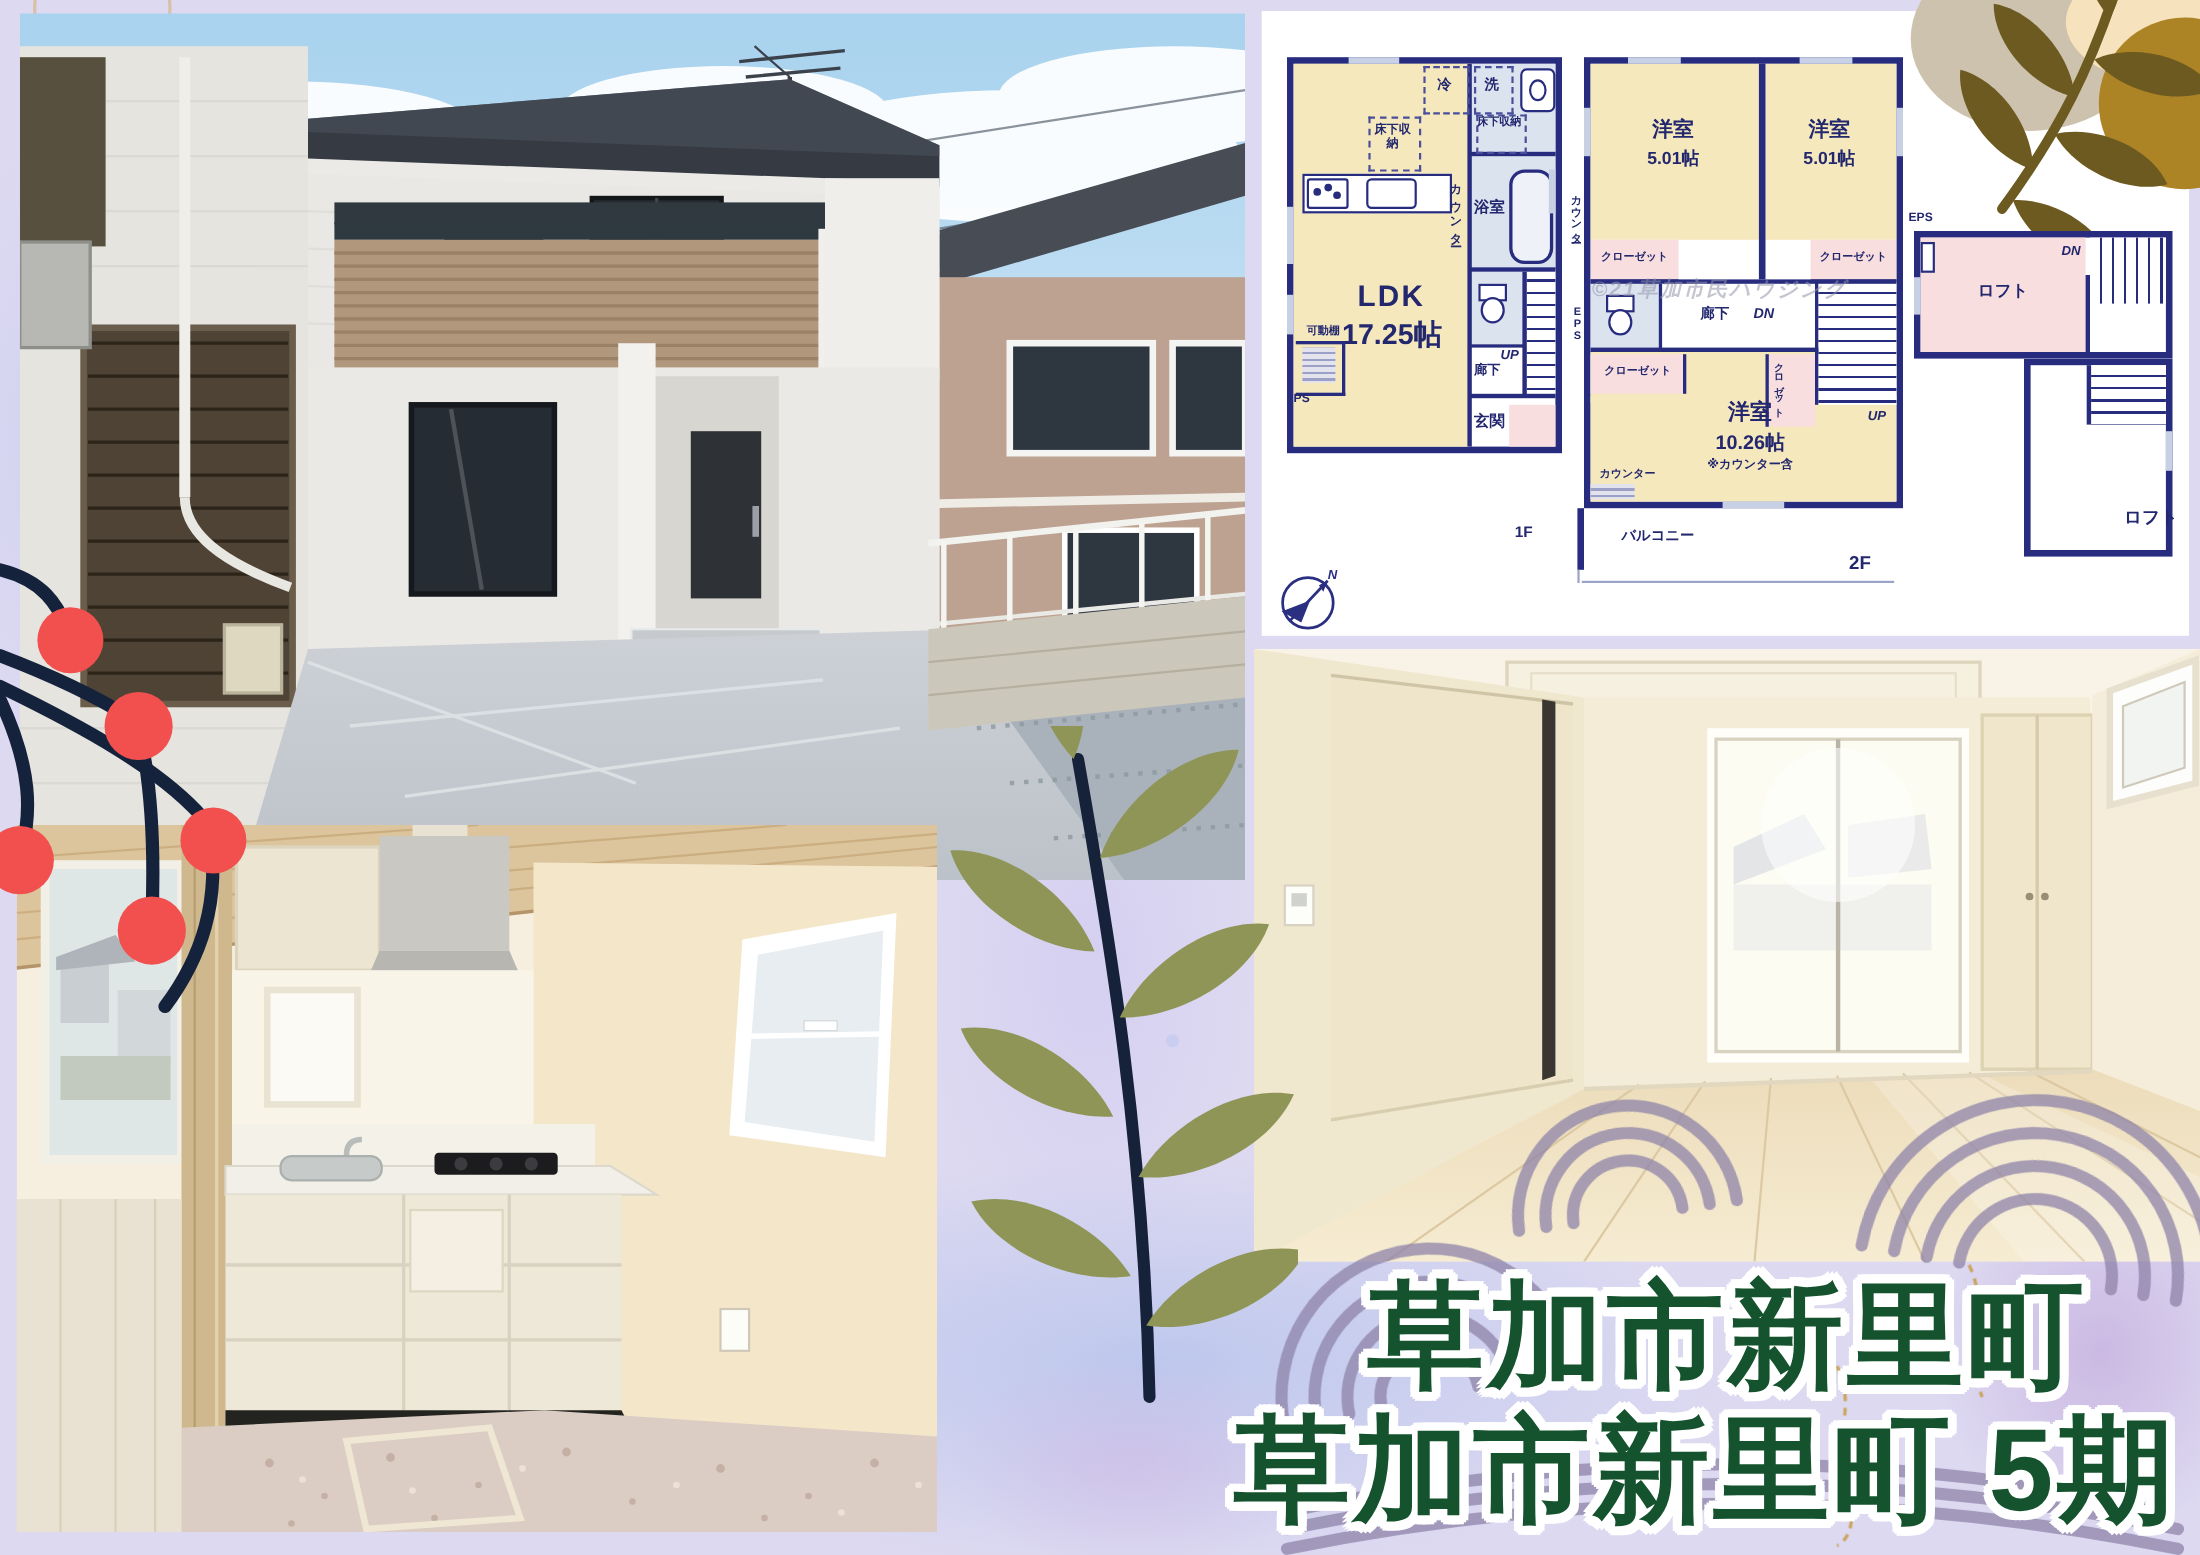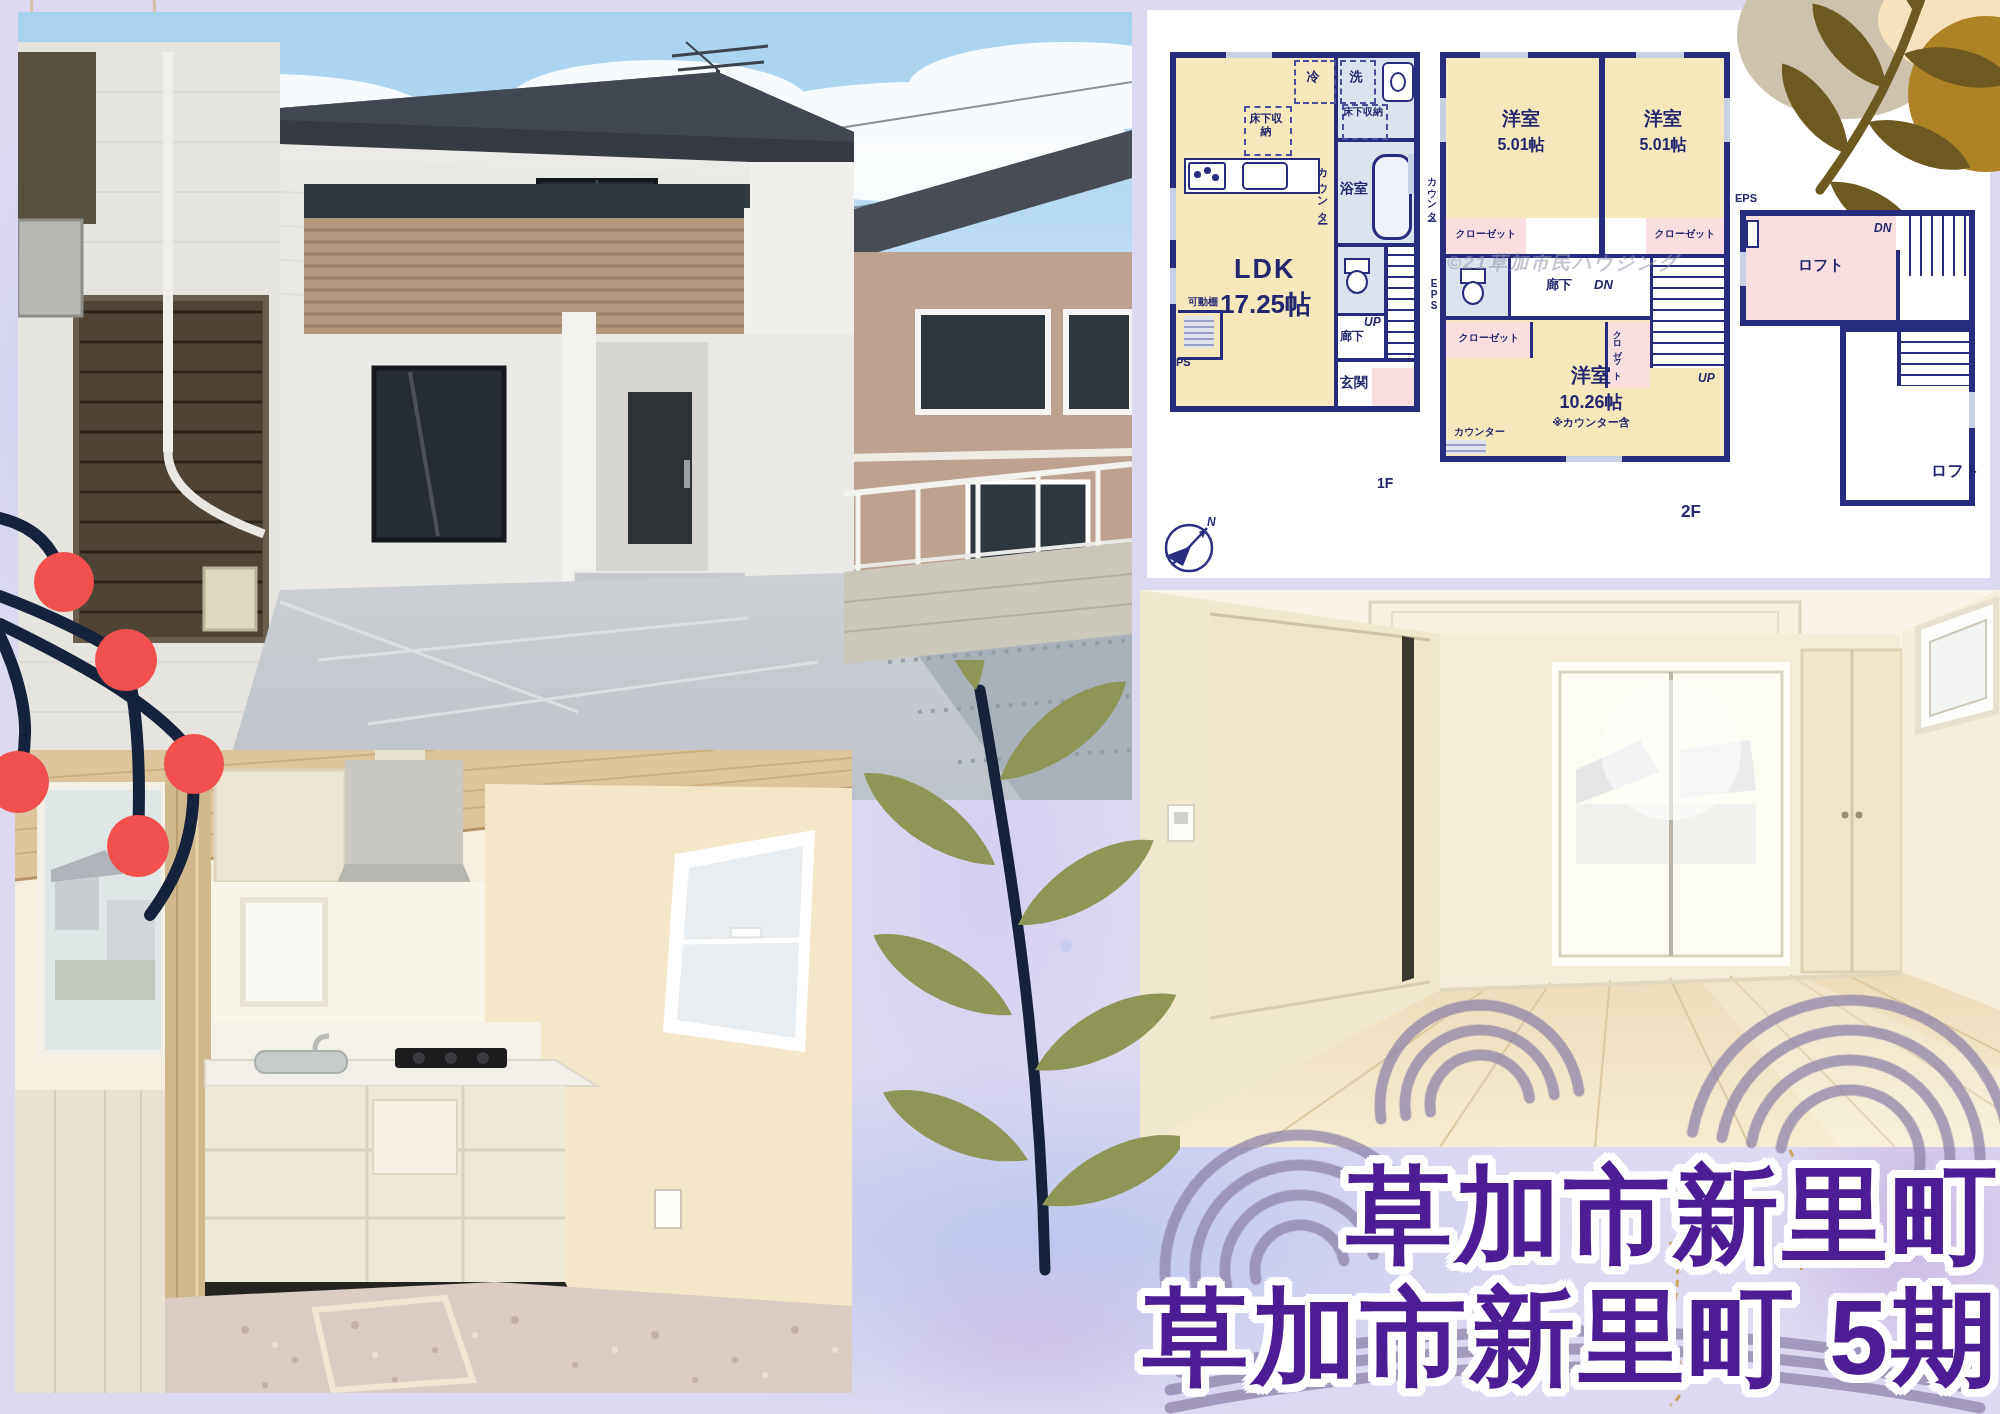--- a/index.html
+++ b/index.html
@@ -20,21 +20,21 @@
   .hatch{background:#e3e3ee repeating-linear-gradient(180deg,transparent 0 4px,#9aa0c6 4px 6px);}
   .fp-lbl{position:absolute;color:#22276e;font-weight:700;white-space:nowrap;line-height:1.15;}
   .fp-lbl.c{text-align:center;}
   .v{writing-mode:vertical-rl;text-orientation:upright;letter-spacing:2px;}
   .it{font-style:italic;font-weight:700;}
   .cream{background:#f6e8bd;}
   .blue{background:#dbe3ef;}
   .pink{background:#f8dede;}
   .wm{position:absolute;color:rgba(148,150,172,.55);font-weight:700;letter-spacing:2px;}
   
-  .title{position:absolute;color:#4c1d95;font-weight:800;text-align:right;letter-spacing:3px;
+  .title{position:absolute;color:#14532d;font-weight:800;text-align:center;letter-spacing:3px;
     text-shadow:8px 0 0 #fff,-8px 0 0 #fff,0 8px 0 #fff,0 -8px 0 #fff,
       6px 6px 0 #fff,-6px 6px 0 #fff,6px -6px 0 #fff,-6px -6px 0 #fff,
       8px 4px 0 #fff,-8px 4px 0 #fff,8px -4px 0 #fff,-8px -4px 0 #fff,
       4px 8px 0 #fff,-4px 8px 0 #fff,4px -8px 0 #fff,-4px -8px 0 #fff;}
   .gold-ring{position:absolute;border:3px solid rgba(214,183,138,.7);border-radius:50%;}
   .dot{position:absolute;border-radius:50%;}
 </style>
 </head>
 <body>
 
@@ -328,20 +328,26 @@
       <div class="win" style="left:-6px;top:40px;width:6px;height:44px;"></div>
       <div class="win" style="left:278px;top:40px;width:6px;height:44px;"></div>
       <div class="win" style="left:120px;top:398px;width:56px;height:6px;"></div>
     </div>
 
     <div class="fp-lbl v" style="left:279px;top:160px;font-size:10px;height:100px;letter-spacing:0;">カウンター</div>
     <div class="fp-lbl v" style="left:281px;top:268px;font-size:10px;height:46px;letter-spacing:0;">EPS</div>
 
     <div class="wm" style="left:300px;top:240px;font-size:19px;font-style:italic;">©21草加市民ハウジング</div>
 
+    <div class="abs" style="left:287px;top:452px;width:290px;height:74px;">
+      <div class="wall" style="left:0;top:0;width:6px;height:56px;"></div>
+      <div style="position:absolute;left:4px;top:66px;width:284px;height:2px;background:#9aa3c8;"></div>
+      <div style="position:absolute;left:0px;top:56px;width:2px;height:12px;background:#9aa3c8;"></div>
+      <div class="fp-lbl" style="left:40px;top:18px;font-size:13px;">バルコニー</div>
+    </div>
     <div class="fp-lbl" style="left:534px;top:492px;font-size:17px;text-align:right;">2F</div>
 
     <div class="fp-lbl" style="left:588px;top:182px;font-size:11px;">EPS</div>
     <div class="fp-box" style="left:593px;top:200px;width:223px;height:104px;">
       <div class="room pink" style="left:0;top:0;width:150px;height:104px;"></div>
       <div class="room stairs-v" style="left:154px;top:0;width:69px;height:60px;"></div>
       <div class="wall" style="left:150px;top:34px;width:4px;height:70px;"></div>
       <div class="abs" style="left:0;top:4px;width:9px;height:24px;background:#fff;border:2px solid #272c7e;"></div>
       <div class="fp-lbl" style="left:52px;top:40px;font-size:15px;">ロフト</div>
       <div class="fp-lbl it" style="left:128px;top:6px;font-size:12px;">DN</div>

